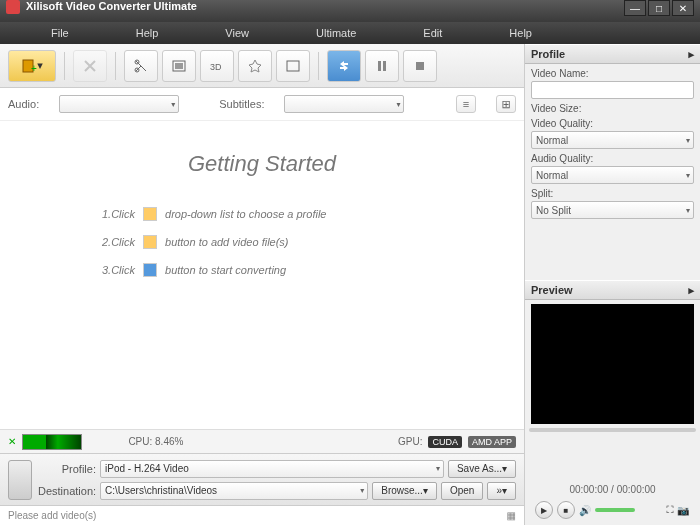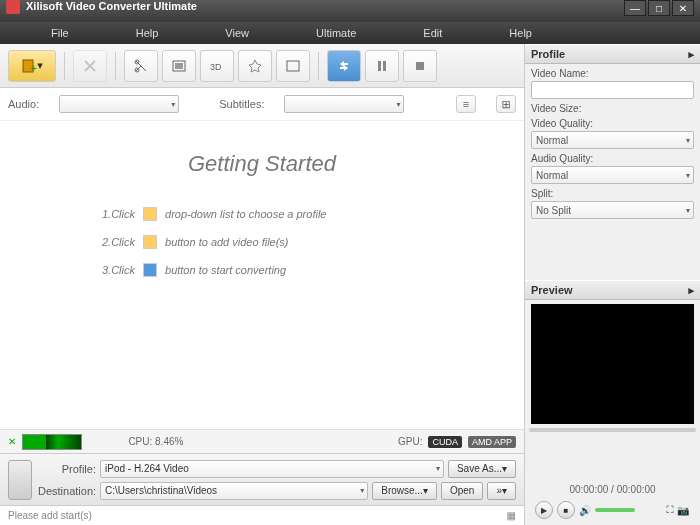--- a/index.html
+++ b/index.html
@@ -188,21 +188,21 @@
           <div class="btn"><span>Browse...</span> ▾</div>
           <div class="btn">
               <span>Open</span>
             </div>
           <div class="btn">»▾</div>
         </div>
       </div>
     </div>
 
     <div class="statusbar">
-      <span>Please add start(s)</span>
+      <span>Please add video(s)</span>
       <span>▦</span>
     </div>
   </div>
 
   <div class="right">
     <div class="panel-head">
       <span>Profile</span>
       <span>▸</span>
     </div>
     <div class="panel-body">

